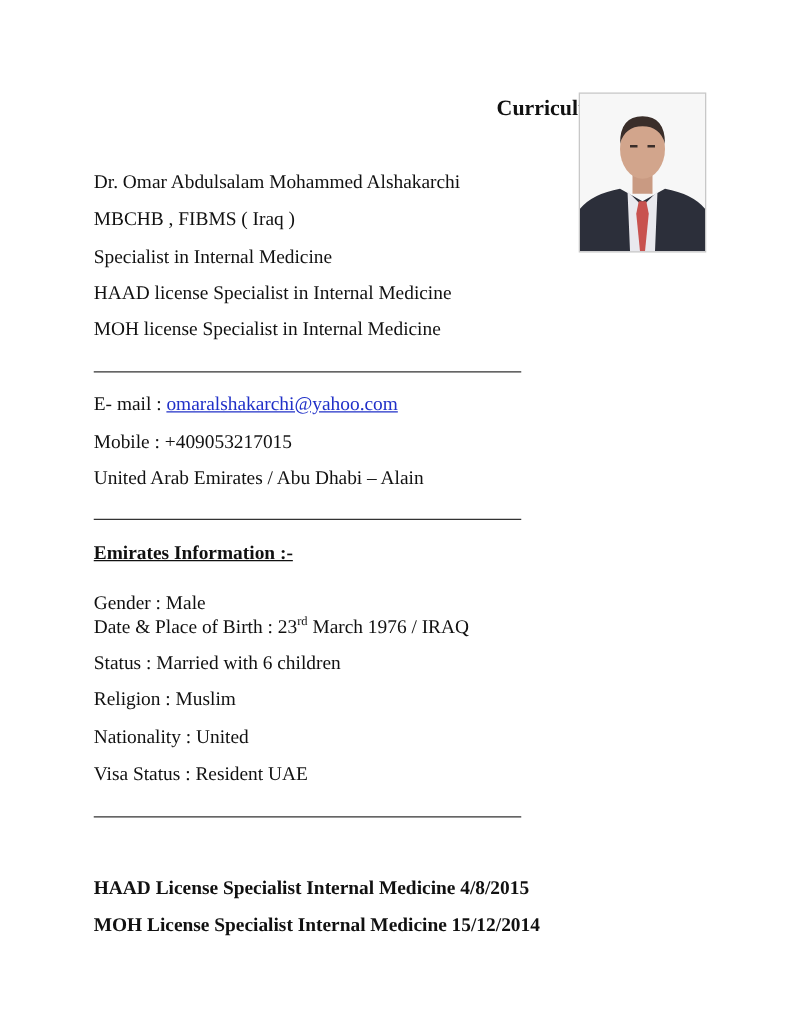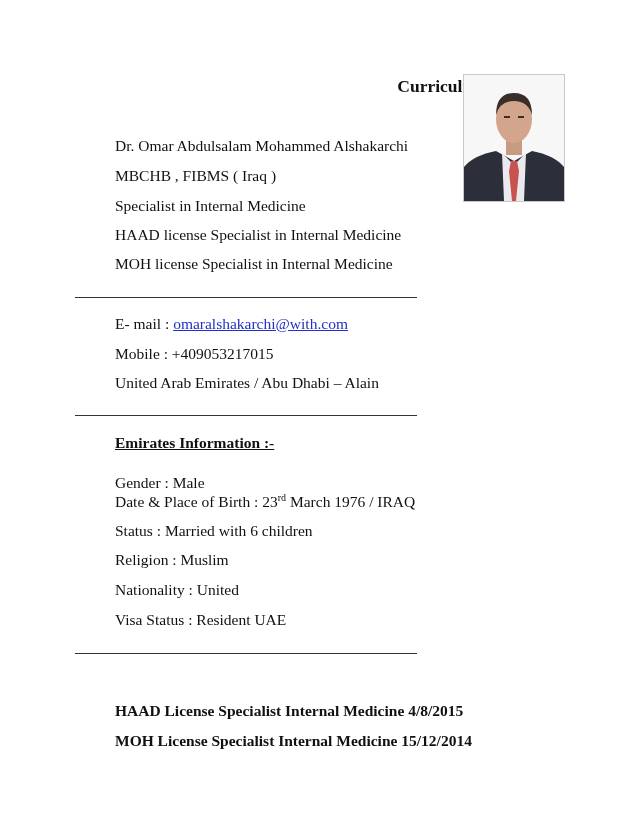--- a/index.html
+++ b/index.html
@@ -2,21 +2,21 @@
 <html><head>
   <meta charset="utf-8">
   <style>
     html, body { margin: 0; padding: 0; background: #ffffff; }
     body { width: 638px; height: 826px; position: relative; overflow: hidden;
            font-family: "Liberation Serif", "DejaVu Serif", serif; color: #111; }
     .title { position: absolute; left: 0; width: 530px; top: 76px; text-align: right;
              font-weight: bold; font-size: 17.5px; }
     .photo { position: absolute; left: 463px; top: 74px; width: 100px; height: 126px;
              border: 1px solid #c8c8c8; background: #f6f6f6; overflow: hidden; }
-    .line { position: absolute; left: 75px; font-size: 15.5px; white-space: nowrap; line-height: 18px; margin-left: 40px; }
+    .line { position: absolute; left: 75px; font-size: 15.5px; white-space: nowrap; line-height: 18px; }
     .rule { position: absolute; left: 75px; width: 342px; height: 0; border-top: 1px solid #333; }
     .link { color: #2030c8; text-decoration: underline; }
     .heading { font-weight: bold; text-decoration: underline; }
     .bold { font-weight: bold; text-align: right; }
     sup { font-size: 10px; line-height: 0; text-align: center; }
   </style>
 </head>
 <body>
 
 <div class="title">Curriculum Vitae</div>
@@ -36,21 +36,21 @@
 
 <div class="line" style="top:137px">Dr. Omar Abdulsalam Mohammed Alshakarchi</div>
 <div class="line" style="top:167px">MBCHB , FIBMS ( Iraq )</div>
 <div class="line" style="top:197px">Specialist in Internal Medicine</div>
 <div class="line" style="top:226px">HAAD license Specialist in Internal Medicine</div>
 <div class="line" style="top:255px">MOH  license  Specialist in Internal Medicine</div>
 
 <div class="rule" style="top:297px"></div>
 
 <div class="line" style="top:315px">
-  <span>E- mail  :  </span><a class="link">omaralshakarchi@with.com</a>
+  <span>E- mail  :  </span><a class="link">omaralshakarchi@yahoo.com</a>
 </div>
 <div class="line" style="top:345px">Mobile  :  +409053217015</div>
 <div class="line" style="top:374px">United Arab Emirates / Abu Dhabi – Alain</div>
 
 <div class="rule" style="top:415px"></div>
 
 <div class="line heading" style="top:434px">Emirates Information :-</div>
 <div class="line" style="top:474px">Gender :  Male</div>
 <div class="line" style="top:493px">
   <span>Date &amp; Place of Birth :  23</span><sup>rd</sup><span> March 1976 / IRAQ</span>

